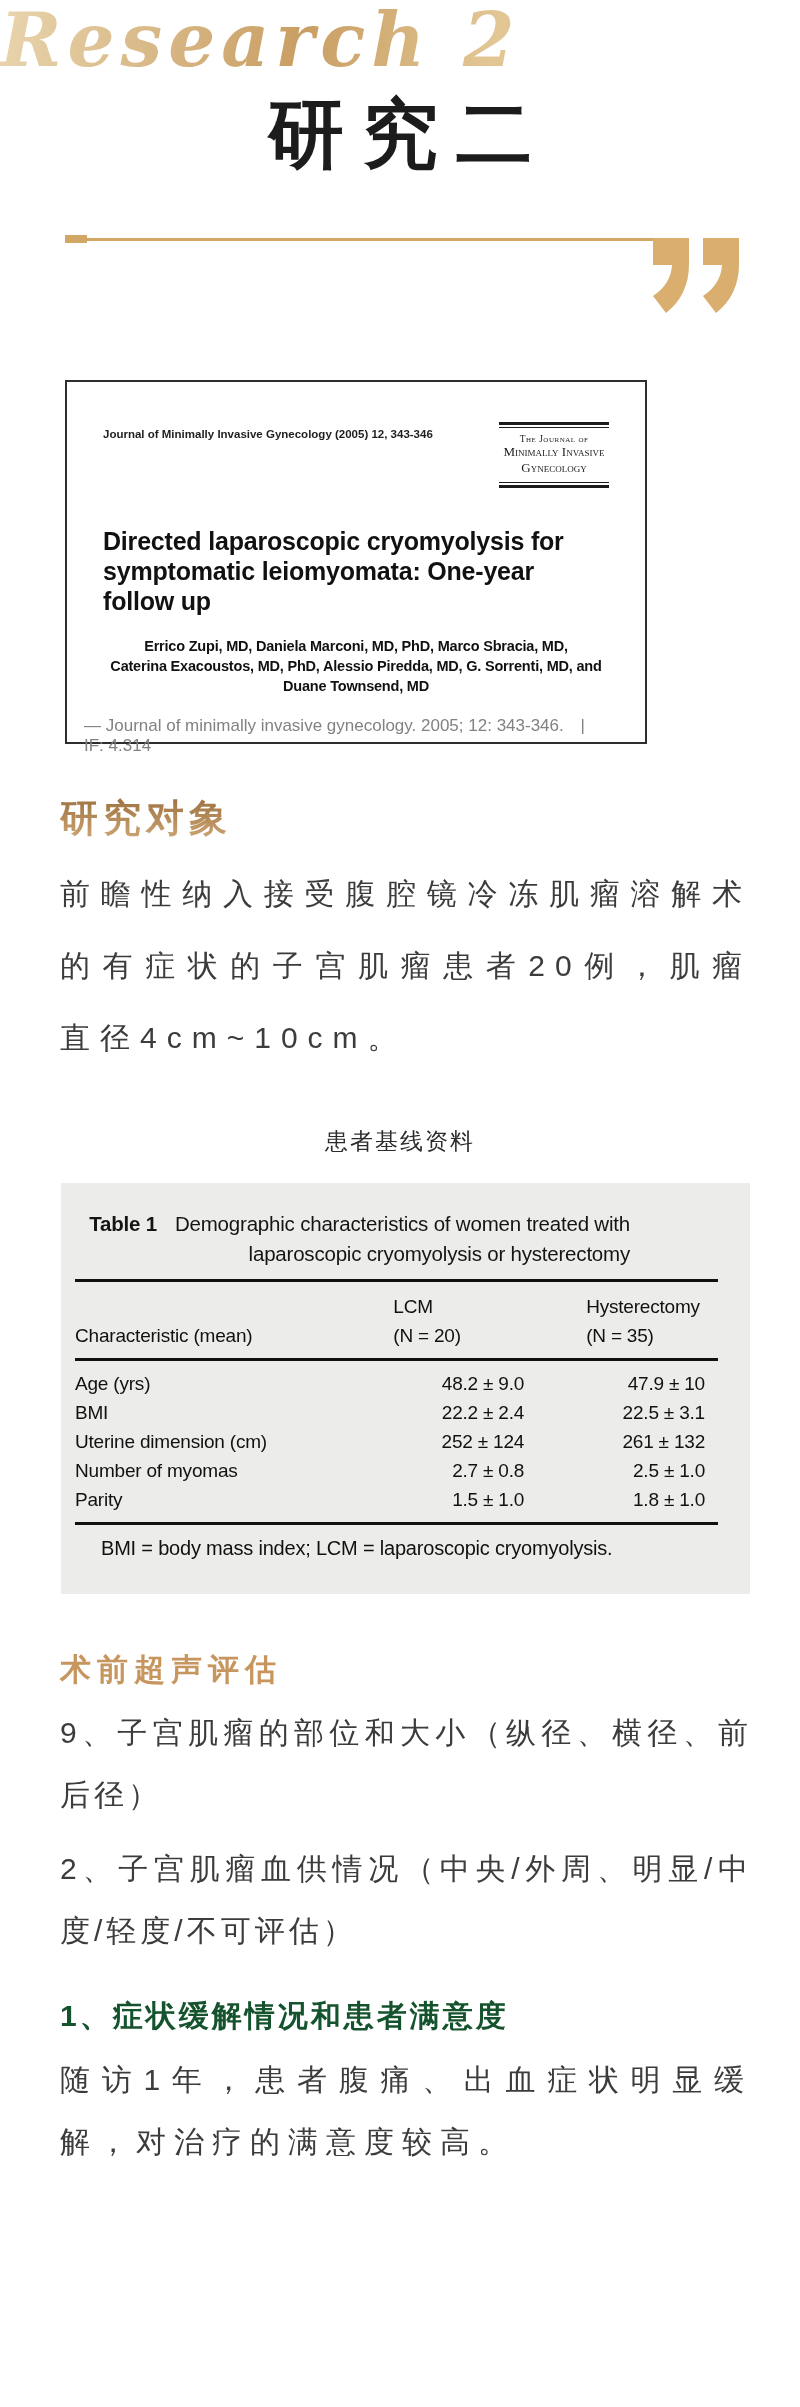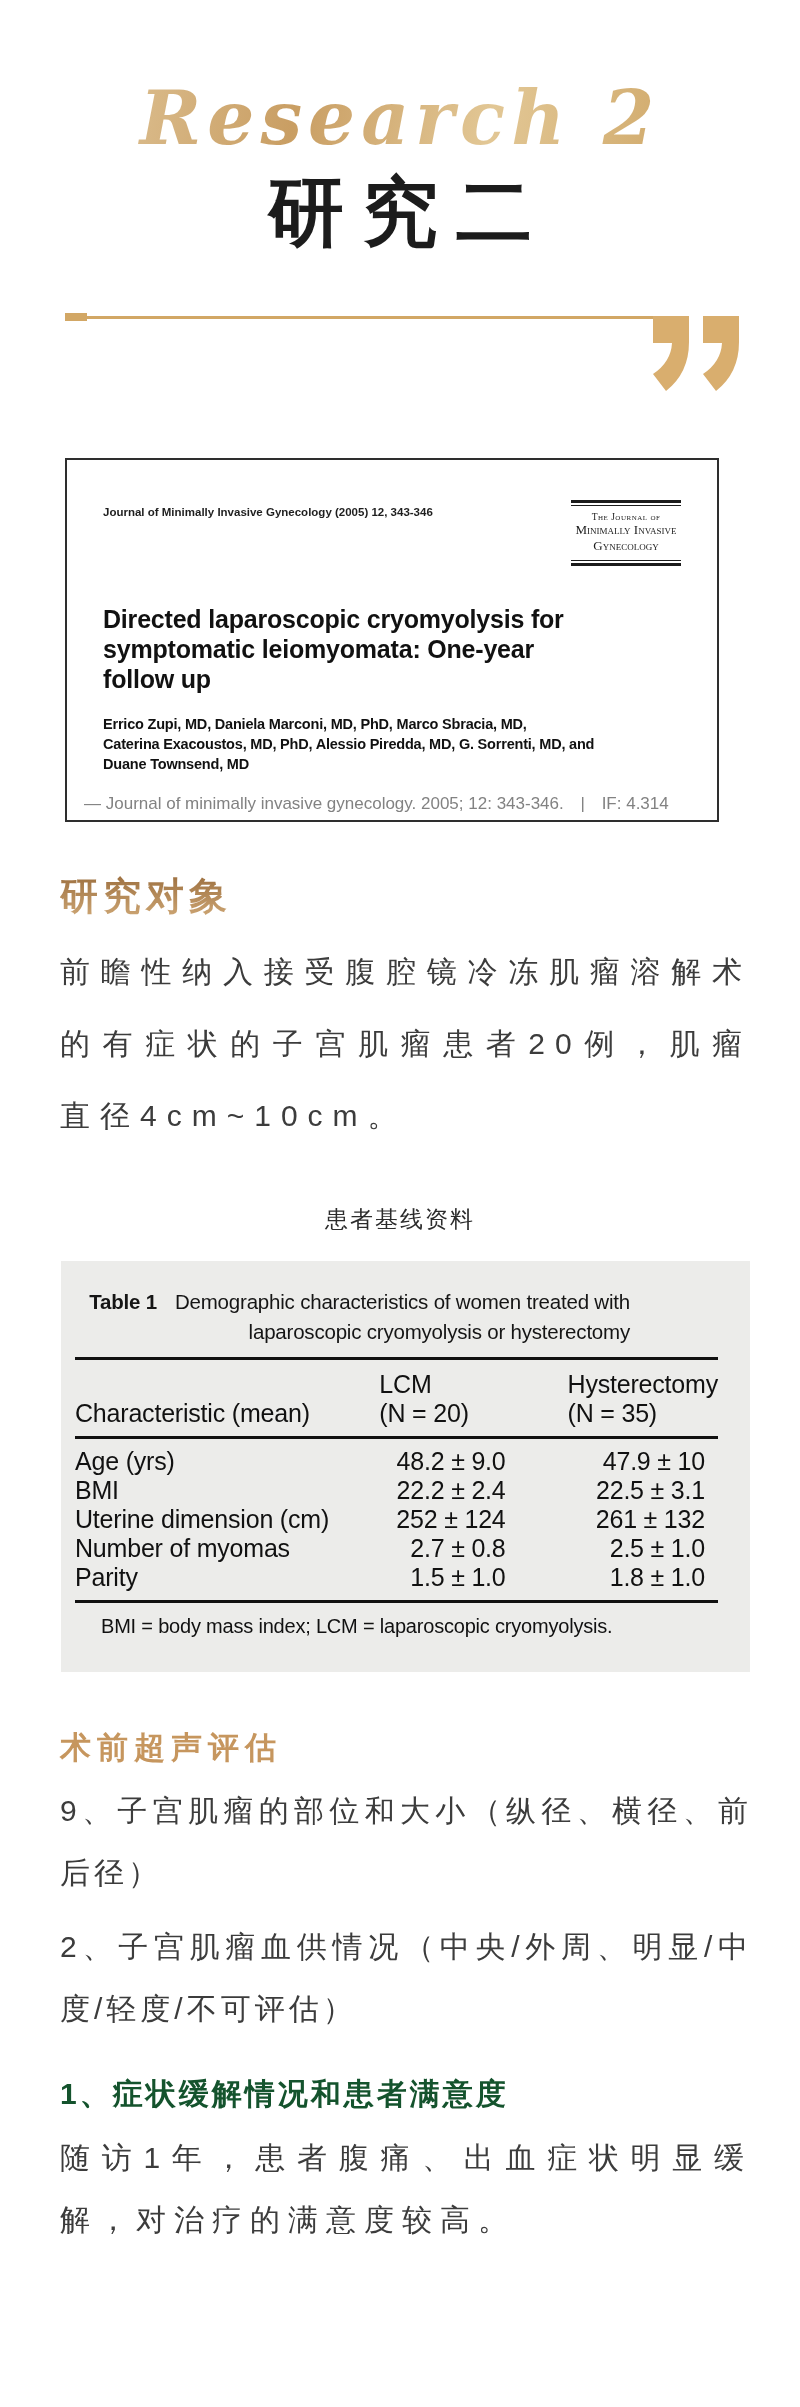--- a/index.html
+++ b/index.html
@@ -2,55 +2,55 @@
 <html><head>
 <meta charset="utf-8">
 <style>
   html,body{margin:0;padding:0;background:#ffffff;}
   .page{
     position:relative;width:800px;height:2407px;margin:0 auto;background:#fff;
     overflow:hidden;font-family:"Liberation Sans","DejaVu Sans",sans-serif;
   }
   
   .script-title{
-    padding-top:78px;text-align:center;
+    text-align:left;
     font-family:"DejaVu Serif","Liberation Serif",serif;
     font-style:italic;font-weight:bold;font-size:74px;line-height:1.1;letter-spacing:6px;
     background:linear-gradient(100deg,#e9d5ae 0%,#c99e63 38%,#e2c795 62%,#c5964f 100%);
     -webkit-background-clip:text;background-clip:text;color:#cfa261;-webkit-text-fill-color:transparent;
   }
   .cn-title{
     margin-top:6px;text-align:center;
     font-family:"Liberation Serif","DejaVu Serif",serif;
     font-weight:bold;font-size:76px;line-height:1.25;letter-spacing:18px;padding-left:18px;
     color:#1c1c1c;
   }
   
   .divider{position:relative;margin:56px 57px 0 65px;height:80px;}
   .divider-cap{position:absolute;left:0;top:-3px;width:22px;height:8px;background:#d2a765;}
   .divider-line{position:absolute;left:0;top:0;width:590px;height:3px;background:#d2a765;}
   .quote-svg{position:absolute;right:0;top:0;width:92px;height:78px;display:block;}
   
   .paper-card{
-    box-sizing:border-box;margin:62px 0 0 65px;width:654px;height:364px;
+    box-sizing:border-box;margin:62px 0 0 65px;width:582px;height:364px;
     border:2px solid #2e2e2e;background:#fff;padding:40px 36px 36px 36px;
   }
   .card-top{display:flex;justify-content:space-between;align-items:flex-start;height:70px;}
   .journal-ref{font-size:11.5px;font-weight:bold;color:#1e1e1e;letter-spacing:0;padding-top:6px;}
   .journal-logo{width:110px;text-align:center;font-family:"Liberation Serif","DejaVu Serif",serif;color:#1c1c1c;}
   .logo-rule{height:3px;background:#1c1c1c;margin-bottom:2px;}
   .logo-rule.thin{height:1px;}
   .logo-l1{margin-top:6px;font-variant:small-caps;font-size:9.5px;letter-spacing:.5px;}
   .logo-l2{font-variant:small-caps;font-size:13px;line-height:1.2;}
   .logo-l3{font-variant:small-caps;font-size:13px;line-height:1.2;margin-bottom:6px;}
   .paper-title{
     margin-top:34px;width:505px;font-size:25px;font-weight:bold;color:#111;
     line-height:30px;letter-spacing:-0.2px;
   }
-  .paper-authors{margin-top:20px;font-size:14.5px;font-weight:bold;color:#111;line-height:20px;letter-spacing:-0.2px;}
+  .paper-authors{margin-top:20px;font-size:14.5px;font-weight:bold;color:#111;line-height:20px;letter-spacing:-0.2px;text-align:center;}
   .paper-citation{margin-top:20px;margin-left:-19px;font-size:17px;color:#828282;letter-spacing:0;}
   .cite-sep{margin:0 12px;}
   
   .h-serif{
     margin:52px 0 0 60px;
     font-family:"Liberation Serif","DejaVu Serif",serif;font-weight:bold;
     font-size:38px;letter-spacing:5px;line-height:1.2;
     background:linear-gradient(180deg,#9c6f3f 0%,#d0a977 100%);
     -webkit-background-clip:text;background-clip:text;color:#b08350;-webkit-text-fill-color:transparent;
     display:inline-block;
@@ -73,21 +73,21 @@
   .body-text.mid{line-height:62px;letter-spacing:8px;margin-top:14px;}
   
   .table-caption{margin-top:52px;text-align:center;font-size:23px;color:#2c2c2c;letter-spacing:2px;}
   .table-block{
     box-sizing:border-box;margin:26px 50px 0 61px;background:#ececea;
     padding:26px 32px 34px 14px;color:#111;
   }
   .tbl-title{font-size:20.5px;line-height:30px;width:555px;color:#151515;letter-spacing:-0.2px;text-align:right;}
   .tbl-label{font-weight:bold;margin-right:18px;}
   .tbl-rule{height:3px;background:#111;margin-top:10px;}
-  table.demo{border-collapse:collapse;width:100%;font-size:25px;letter-spacing:-0.2px;color:#111;}
+  table.demo{border-collapse:collapse;width:100%;font-size:19px;letter-spacing:-0.2px;color:#111;}
   table.demo th,table.demo td{font-weight:normal;padding:0;line-height:29px;white-space:nowrap;}
   table.demo col.c1{width:49.5%;}
   table.demo col.c2{width:30%;}
   table.demo col.c3{width:20.5%;}
   tr.group-row th{text-align:left;padding-top:10px;}
   tr.head-row th{text-align:left;border-bottom:3px solid #111;padding-bottom:8px;}
   tr.head-row th:first-child{vertical-align:bottom;}
   tbody tr:first-child td{padding-top:8px;}
   tbody td:nth-child(2){text-align:right;padding-right:62px;}
   tbody td:nth-child(3){text-align:right;padding-right:13px;}

